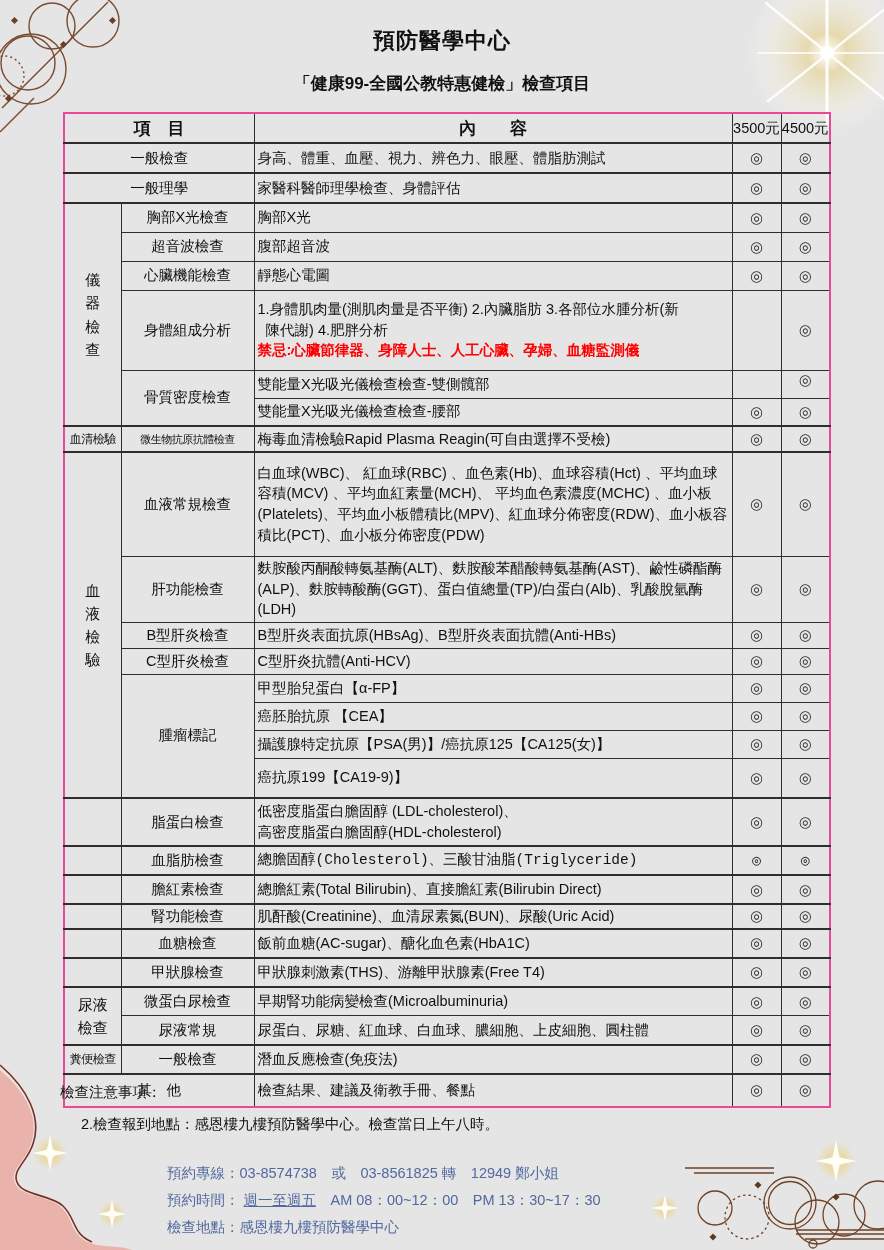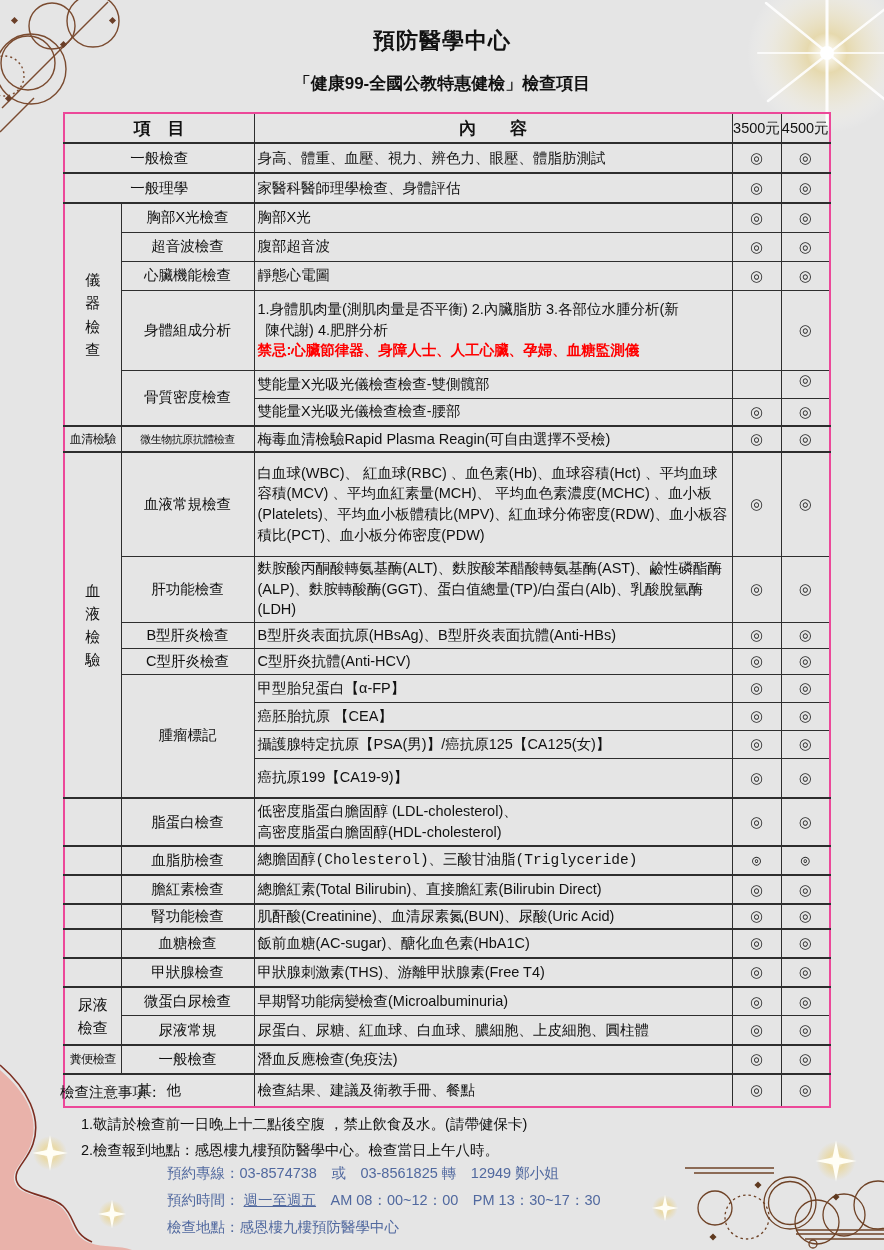--- a/index.html
+++ b/index.html
@@ -347,21 +347,20 @@
             <td class="item-cell" colspan="2">其　他</td>
             <td class="content-cell"><div>檢查結果、建議及衛教手冊、餐點</div></td>
             <td class="price-cell">◎</td>
             <td class="price-cell">◎</td>
           </tr>
         </tbody>
     </table>
 
     <div class="notes">
       <div class="notes-title">檢查注意事項：</div>
-      <div class="note-item">1.敬請於檢查前一日晚上十二點後空腹 ，禁止飲食及水。(請帶健保卡)</div>
       <div class="note-item">2.檢查報到地點：感恩樓九樓預防醫學中心。檢查當日上午八時。</div>
     </div>
 
     <div class="contact">
       <div>預約專線：03-8574738　或　03-8561825 轉　12949 鄭小姐</div>
       <div><span>預約時間： </span><span class="u">週一至週五</span><span>　AM 08：00~12：00　PM 13：30~17：30</span></div>
       <div>檢查地點：感恩樓九樓預防醫學中心</div>
     </div>
   </div>
 </div>

